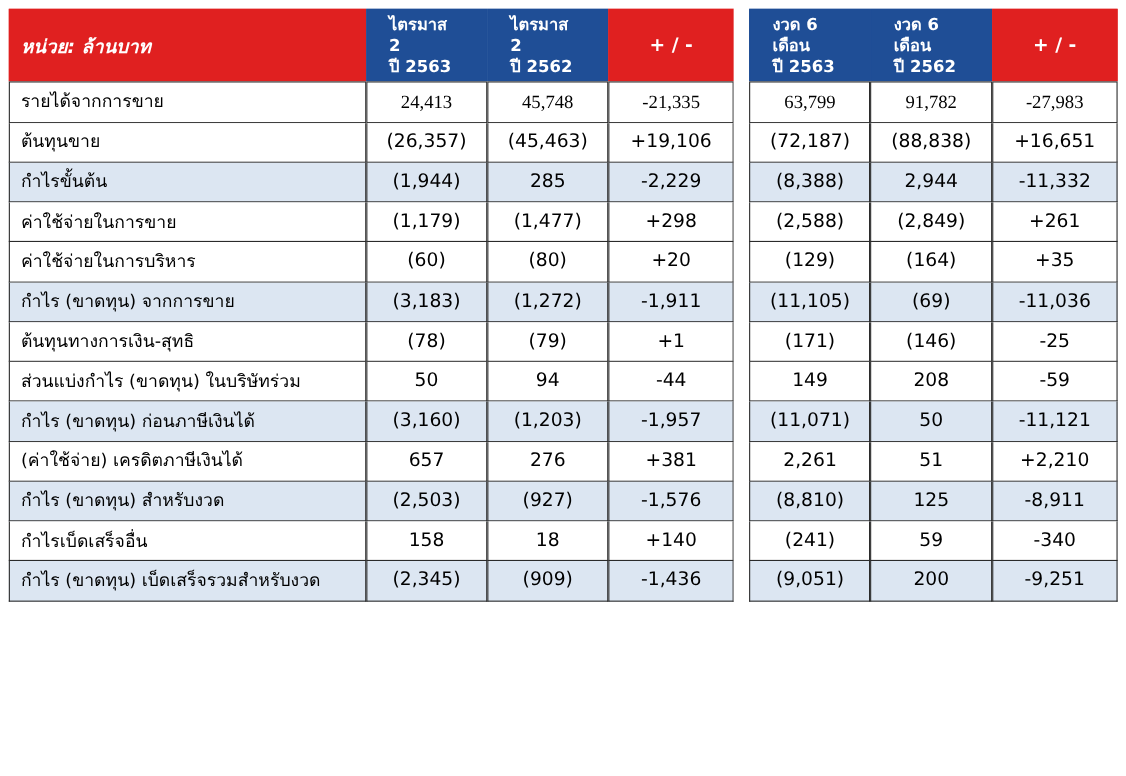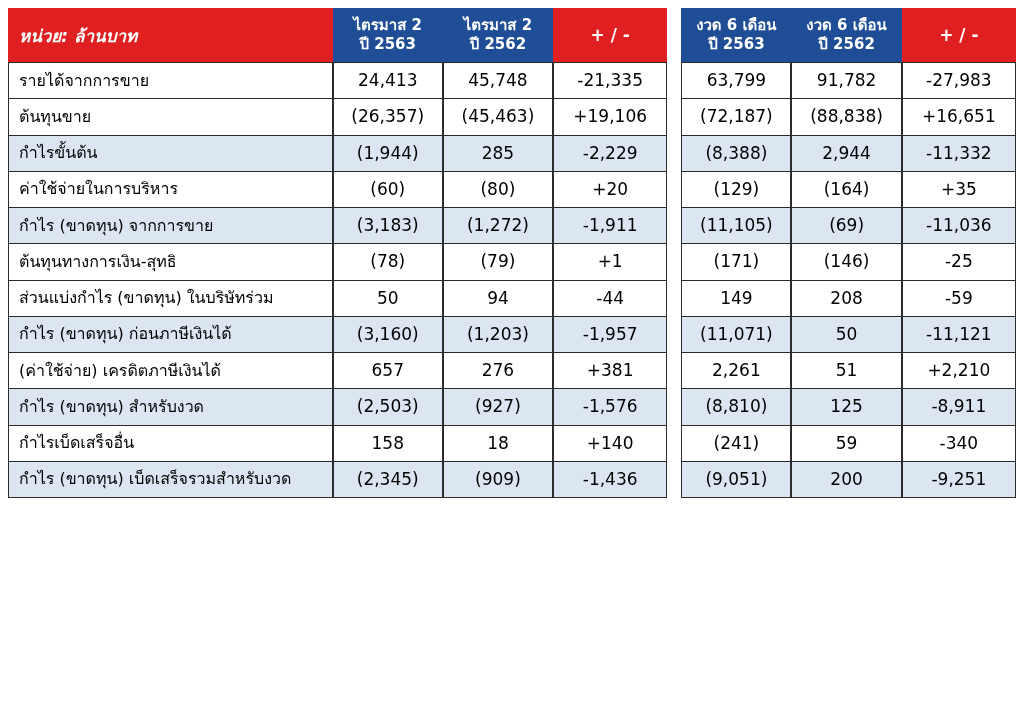--- a/index.html
+++ b/index.html
@@ -48,26 +48,26 @@
     padding: 8px 10px;
     height: 54px;
     border: 1px solid #e02020;
     box-sizing: border-box;
   }
   .hdr-blue {
     background: #1f4e96;
     color: #ffffff;
     font-weight: bold;
     font-size: 15px;
-    text-align: center;
+    text-align: left;
     line-height: 1.25;
     height: 54px;
     border: 1px solid #1f4e96;
     box-sizing: border-box;
-    padding: 4px 2px;
+    padding: 4px 20px;
   }
   .hdr-red {
     background: #e02020;
     color: #ffffff;
     font-weight: bold;
     font-size: 17px;
     text-align: center;
     height: 54px;
     border: 1px solid #e02020;
     box-sizing: border-box;
@@ -96,20 +96,21 @@
     text-align: center;
     padding: 7px 6px;
     line-height: 1.25;
     box-sizing: border-box;
     background: #ffffff;
     white-space: nowrap;
   }
   
   tr.first-body .lbl, tr.first-body .num {
     border-top: 1px solid #2b2b2b;
+    font-family: Liberation Serif, serif;
   }
   
 
   tr.hl .lbl, tr.hl .num {
     background: #dce6f2;
     font-weight: normal;
   }
 
   
   .blk-start { border-left: 1px solid #2b2b2b; }
@@ -181,20 +182,30 @@
           <td class="lbl">กำไรขั้นต้น</td>
           <td class="num">(1,944)</td>
           <td class="num">285</td>
           <td class="num">-2,229</td>
           <td class="gap"></td>
           <td class="num blk-start">(8,388)</td>
           <td class="num blk-start">2,944</td>
           <td class="num blk-start">-11,332</td>
         </tr>
         <tr>
+          <td class="lbl">ค่าใช้จ่ายในการขาย</td>
+          <td class="num">(1,179)</td>
+          <td class="num">(1,477)</td>
+          <td class="num">+298</td>
+          <td class="gap"></td>
+          <td class="num blk-start">(2,588)</td>
+          <td class="num blk-start">(2,849)</td>
+          <td class="num blk-start">+261</td>
+        </tr>
+        <tr>
           <td class="lbl">ค่าใช้จ่ายในการบริหาร</td>
           <td class="num">(60)</td>
           <td class="num">(80)</td>
           <td class="num">+20</td>
           <td class="gap"></td>
           <td class="num blk-start">(129)</td>
           <td class="num blk-start">(164)</td>
           <td class="num blk-start">+35</td>
         </tr>
         <tr class="hl">

